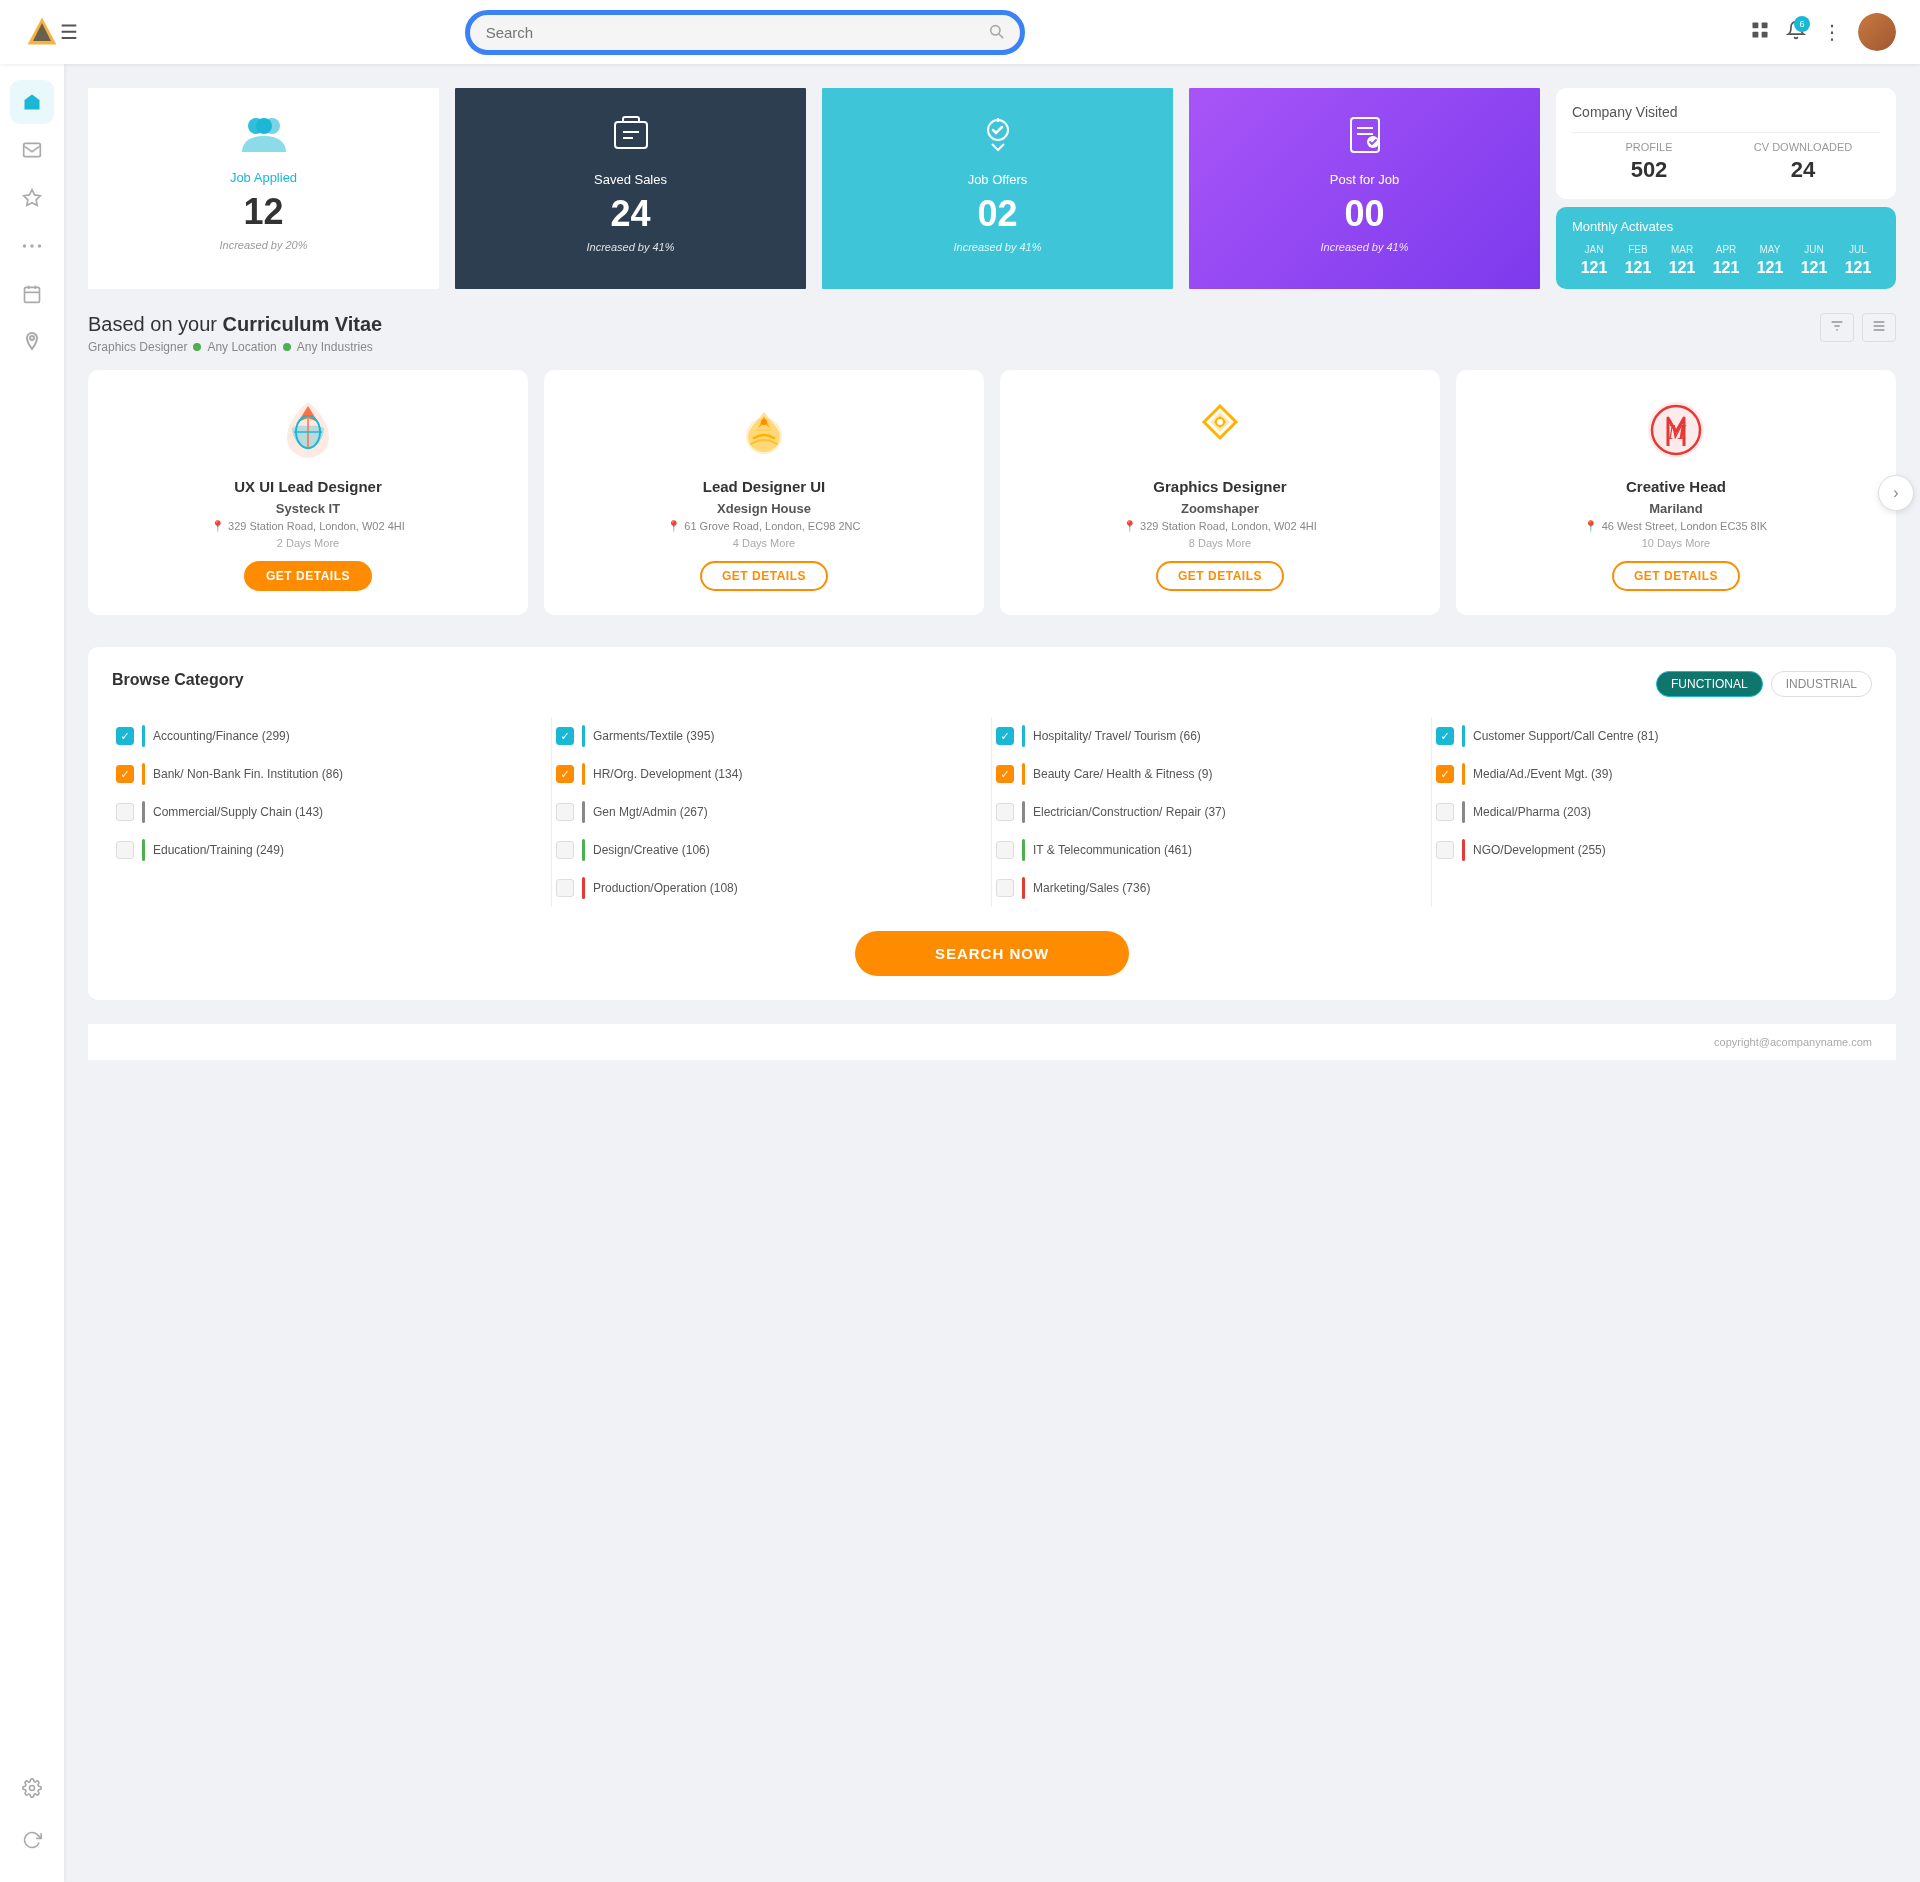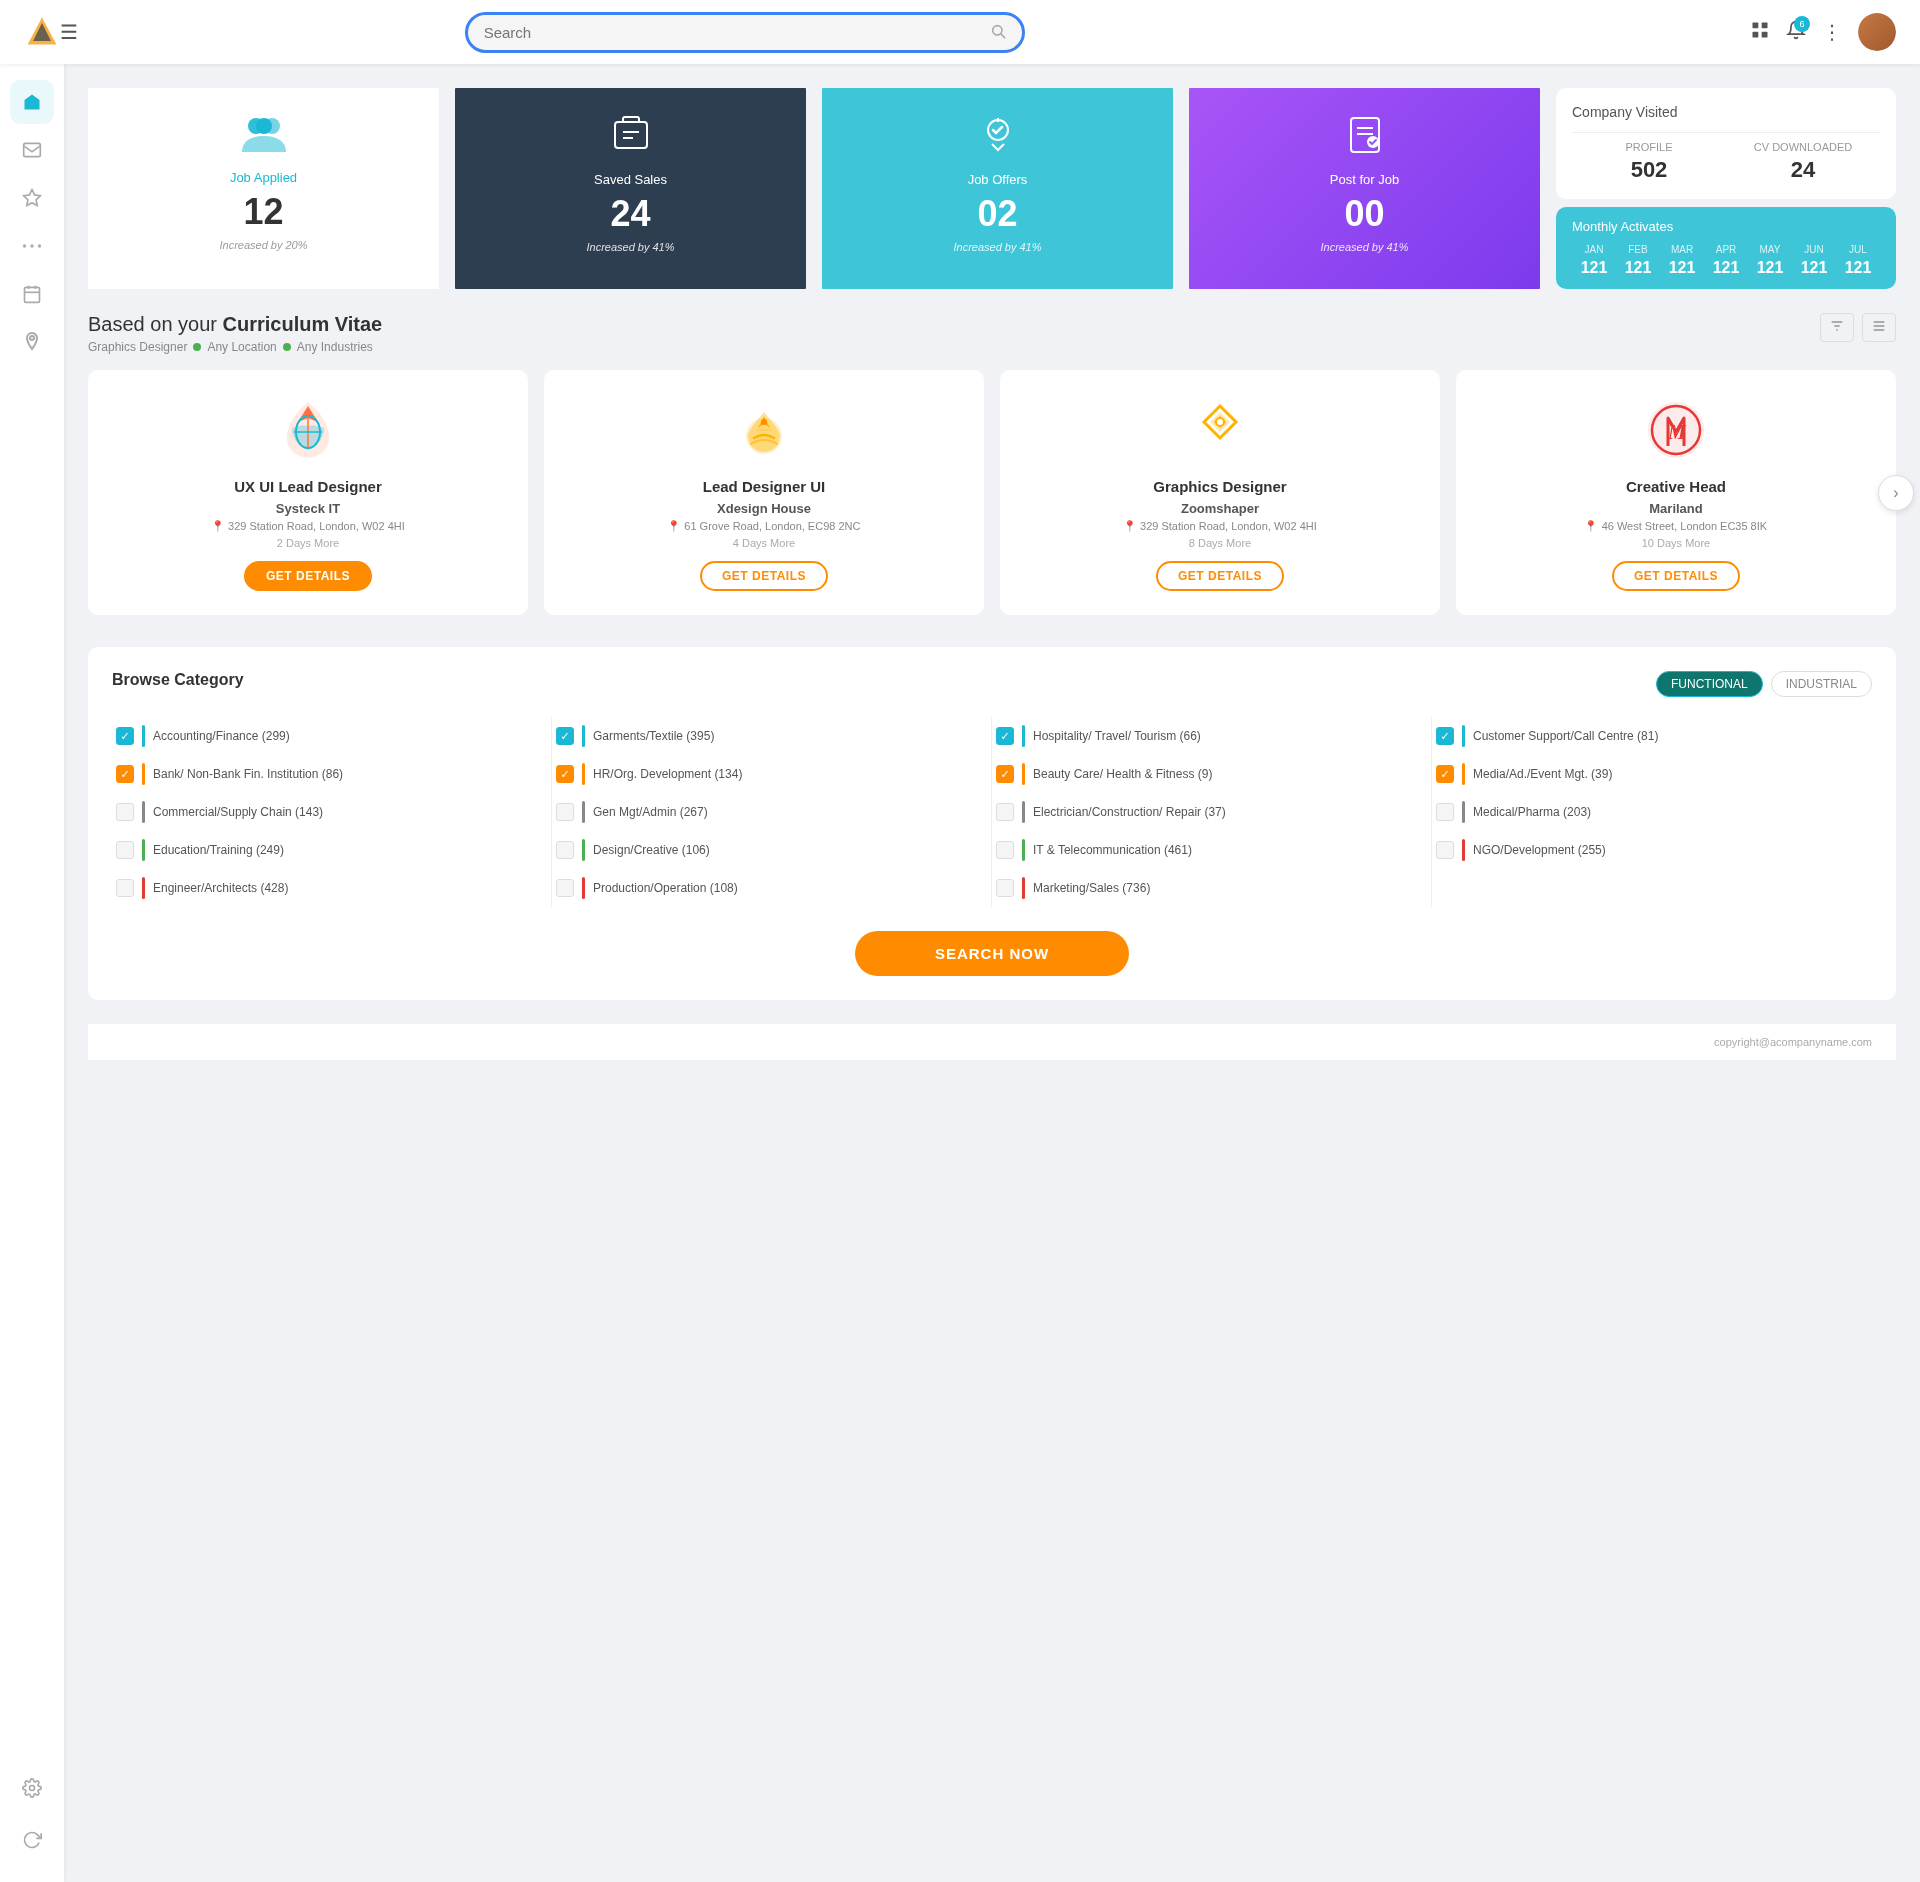--- a/index.html
+++ b/index.html
@@ -19,21 +19,21 @@
     }
     .hamburger-btn {
       background: none; border: none; cursor: pointer;
       margin-right: 24px; font-size: 20px; color: #555;
     }
     .search-bar {
       flex: 0 0 560px;
       display: flex;
       align-items: center;
       background: #f5f5f5;
-      border: 3px solid #3b82f6;
+      border: 5px solid #3b82f6;
       border-radius: 25px;
       padding: 8px 16px;
       margin: 0 auto;
     }
     .search-bar input {
       border: none; background: transparent;
       flex: 1; font-size: 15px; outline: none; color: #333;
     }
     .search-icon-btn {
       background: none; border: none; cursor: pointer; color: #aaa;
@@ -637,25 +637,20 @@
           <div class="category-item">
       <div class="cat-checkbox" style="background:#f5f5f5;border:1px solid #ddd;"></div>
       <div class="cat-border" style="background:#888;"></div>
       <span style="font-size:12px;color:#555;">Commercial/Supply Chain (143)</span>
     </div>
           <div class="category-item">
       <div class="cat-checkbox" style="background:#f5f5f5;border:1px solid #ddd;"></div>
       <div class="cat-border" style="background:#4caf50;"></div>
       <span style="font-size:12px;color:#555;">Education/Training (249)</span>
     </div>
-          <div class="category-item">
-      <div class="cat-checkbox" style="background:#f5f5f5;border:1px solid #ddd;"></div>
-      <div class="cat-border" style="background:#e53935;"></div>
-      <span style="font-size:12px;color:#555;">Engineer/Architects (428)</span>
-    </div>
         </div>
         <div class="category-col">
           <div class="category-item">
       <div class="cat-checkbox" style="background:#1ab8d4;border:1px solid #1ab8d4;">✓</div>
       <div class="cat-border" style="background:#1ab8d4;"></div>
       <span style="font-size:12px;color:#555;">Garments/Textile (395)</span>
     </div>
           <div class="category-item">
       <div class="cat-checkbox" style="background:#ff8c00;border:1px solid #ff8c00;">✓</div>
       <div class="cat-border" style="background:#ff8c00;"></div>

